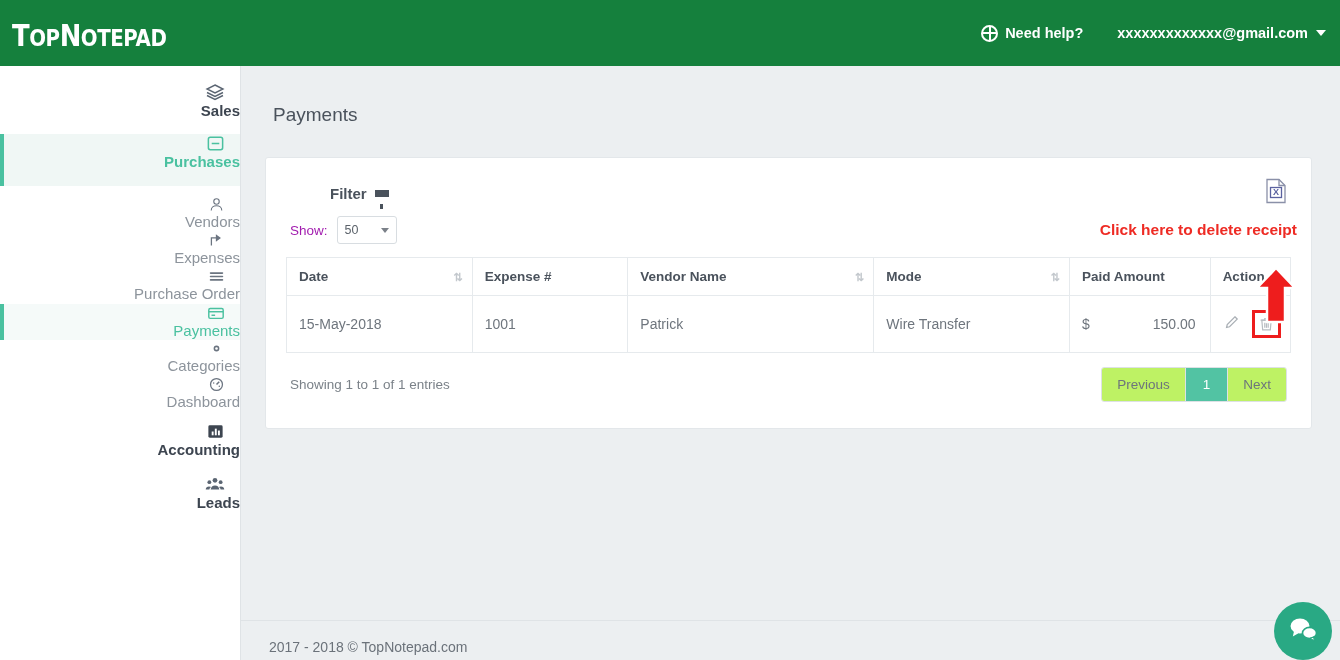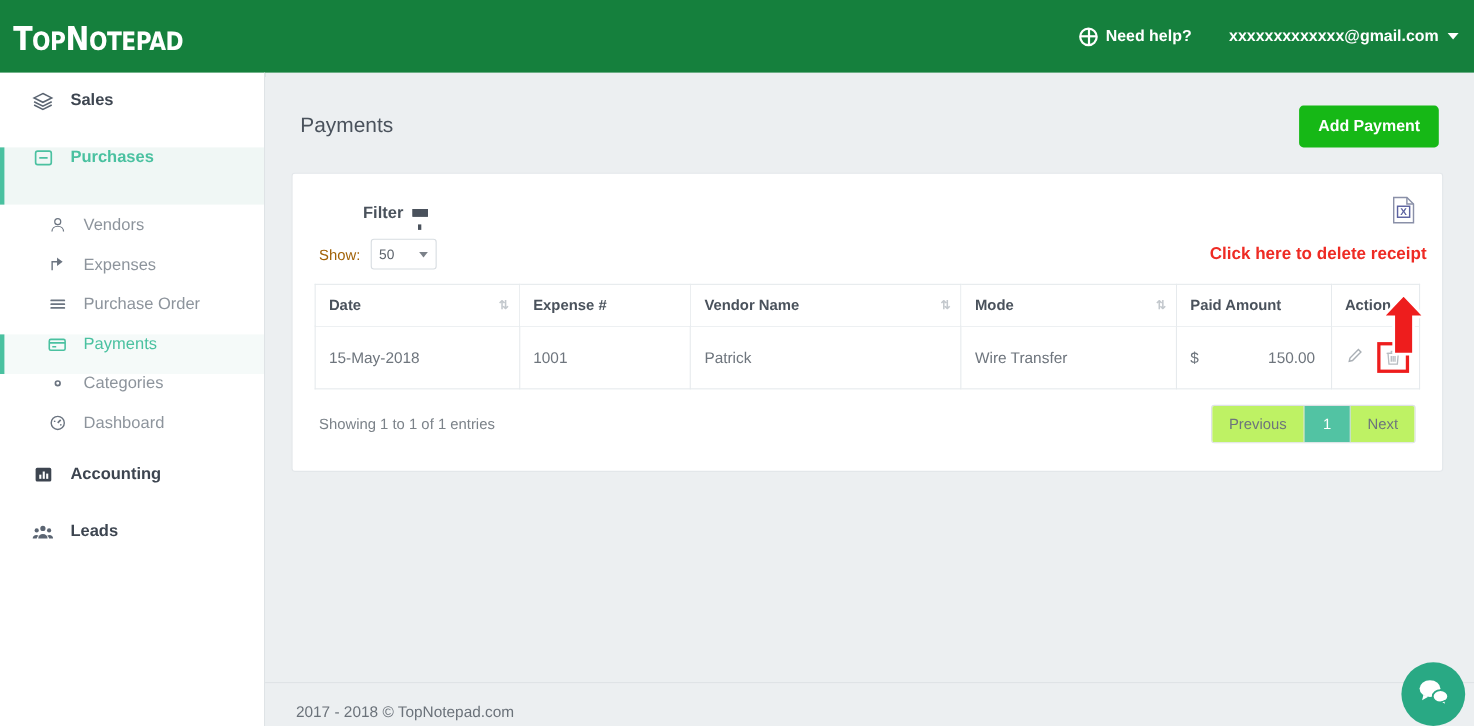--- a/index.html
+++ b/index.html
@@ -77,25 +77,26 @@
 
   
   .sidebar {
     position: absolute; top: 66px; left: 0;
     width: 241px; height: 594px;
     background: #ffffff;
     border-right: 1px solid #dfe3e6;
   }
   .nav-item {
     position: relative;
-    display: flex; align-items: flex-start;
+    display: flex; align-items: flex-end;
     height: 52px;
     padding-left: 28px;
     cursor: pointer;
     color: #3d4550;
+    flex-direction: column;
   }
   .nav-item.top-level { font-weight: bold; font-size: 15px; }
   .nav-item.sub { font-size: 15px; color: #8d949c; padding-left: 42px; height: 36px; }
   .nav-item.active-top {
     background: #f0f7f5;
     color: #4ac1a0;
   }
   .nav-item.active-top::before,
   .nav-item.active-sub::before {
     content: ""; position: absolute; left: 0; top: 0;
@@ -166,21 +167,21 @@
     content: ""; position: absolute; left: -1.5px; top: 7px;
     width: 3px; height: 5px; background: #4a525c;
   }
   .xls-icon { cursor: pointer; }
 
   .show-row {
     display: flex; align-items: center; justify-content: space-between;
     padding: 8px 24px 0 24px;
   }
   .show-left { display: flex; align-items: center; gap: 9px; }
-  .show-label { font-size: 13.5px; color: #a16207; }
+  .show-label { font-size: 13.5px; color: #a21caf; }
   .select-box {
     border: 1px solid #d8dde1; border-radius: 3px;
     width: 60px; height: 28px;
     display: flex; align-items: center; justify-content: space-between;
     padding: 0 7px;
     font-size: 12.5px; color: #5c636b;
     background: #fff; cursor: pointer;
   }
   .select-caret {
     width: 0; height: 0;
@@ -422,21 +423,20 @@
         </svg>
       </span>
       <span>Leads</span>
     </div>
   </div>
 
   <div class="content">
 
     <div class="page-head">
       <div class="page-title">Payments</div>
-      <button class="btn-add">Add Payment</button>
     </div>
 
     <div class="card">
 
       <div class="card-top">
         <div class="filter-label">
           <span>Filter</span>
           <span class="funnel"></span>
         </div>
         <div class="xls-icon">

